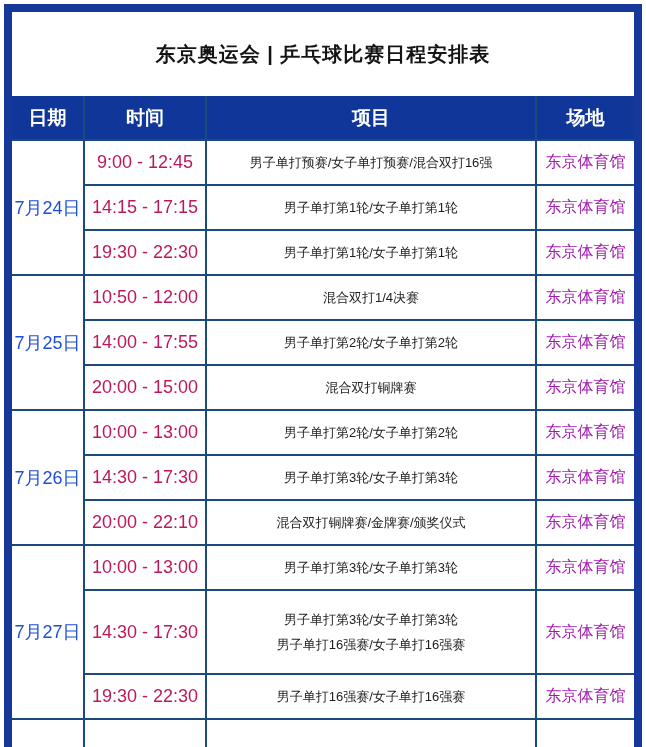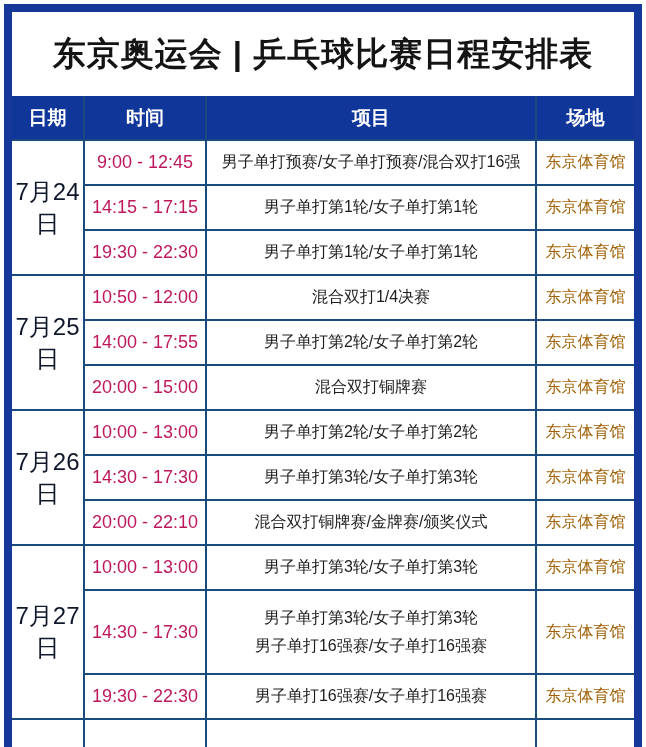--- a/index.html
+++ b/index.html
@@ -13,21 +13,21 @@
     width:622px;
     border:8px solid #16389b;
     border-bottom:none;
     background:#ffffff;
   }
   .title-bar {
     height:84px; display:flex; align-items:center; justify-content:center;
     background:#ffffff;
   }
   .title-text {
-    font-size:33px; font-weight:bold; color:#141414; letter-spacing:1px;
+    font-size:20px; font-weight:bold; color:#141414; letter-spacing:1px;
     white-space:nowrap;
   }
   table.schedule {
     width:622px; table-layout:fixed; border-collapse:collapse; border:hidden;
   }
   .c-date  { width:72px; }
   .c-time  { width:122px; }
   .c-event { width:330px; }
   .c-venue { width:98px; }
   table.schedule th, table.schedule td {
@@ -37,24 +37,24 @@
     overflow:hidden;
   }
   thead tr { height:44px; }
   thead th {
     background:#0f3698; color:#ffffff; font-weight:bold; font-size:19px;
     border-color:#0f3698;
   }
   tbody tr { height:45px; }
   tbody tr.tall { height:84px; }
   tbody tr.partial { height:40px; }
-  td.date-cell  { font-size:24px; color:#0f172a;margin-left:10px; }
+  td.date-cell  { font-size:18px; color:#1d4ed8;margin-left:10px; }
   td.time-cell  { font-size:18px; color:#be185d; white-space:nowrap; }
-  td.event-cell { font-size:16px; color:#1c1c1c;margin-left:40px; }
-  td.venue-cell { font-size:16px; color:#a16207; white-space:nowrap; }
+  td.event-cell { font-size:13px; color:#1c1c1c;margin-left:40px; }
+  td.venue-cell { font-size:16px; color:#a21caf; white-space:nowrap; }
   .event-line { line-height:1.0; padding:6px 0; }
 </style>
 </head>
 <body>
 
 <div class="stage">
   <div class="card">
 
     <div class="title-bar">
       <span class="title-text">东京奥运会 | 乒乓球比赛日程安排表</span>

